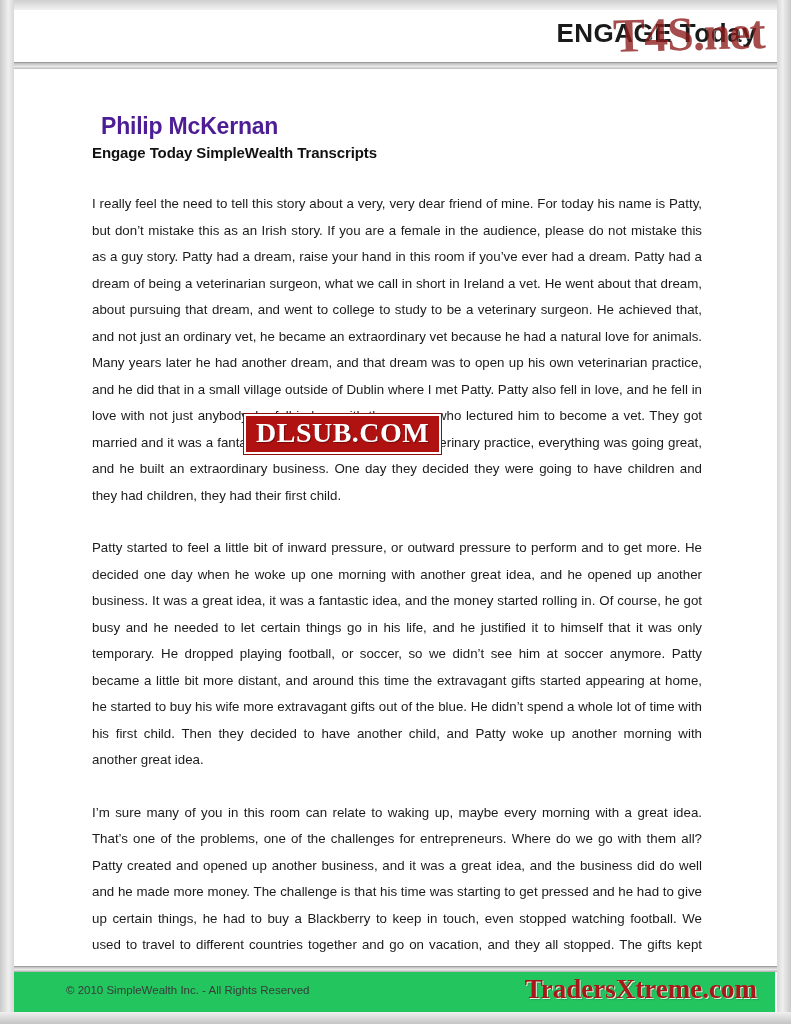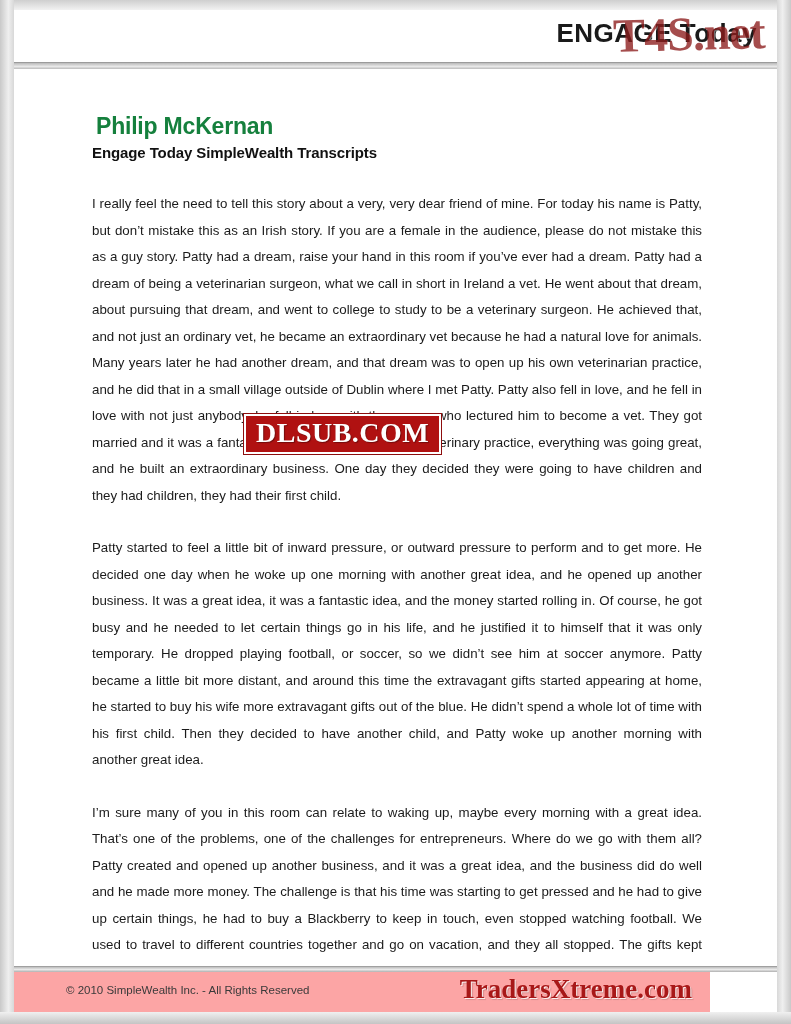--- a/index.html
+++ b/index.html
@@ -105,22 +105,22 @@
     padding: 0;
   }
 
   .title-block {
     margin: 44px 0 0 78px;
   }
   .doc-title {
     font-family: "Liberation Sans", sans-serif;
     font-weight: bold;
     font-size: 23px;
-    color: #15803d;
-    margin: 0 0 4px 4px;
+    color: #4c1d95;
+    margin: 0 0 4px 9px;
     letter-spacing: -0.2px;
   }
   .doc-subtitle {
     font-family: "Liberation Sans", sans-serif;
     font-weight: bold;
     font-size: 15px;
     color: #111111;
     margin: 0;
     letter-spacing: -0.1px;
   }
@@ -167,23 +167,23 @@
     bottom: 52px;
     width: 763px;
     height: 5px;
     background: linear-gradient(to bottom, #bcbcbc, #e9e9e9, #b0b0b0);
     border-top: 1px solid #a0a0a0;
   }
   .footer {
     position: absolute;
     left: 14px;
     bottom: 12px;
-    width: 696px;
+    width: 761px;
     height: 40px;
-    background: #fca5a5;
+    background: #22c55e;
   }
   .copyright {
     position: absolute;
     left: 52px;
     top: 12px;
     font-family: "Liberation Sans", sans-serif;
     font-size: 11.5px;
     color: #3a3a3a;
     white-space: nowrap;
   }

